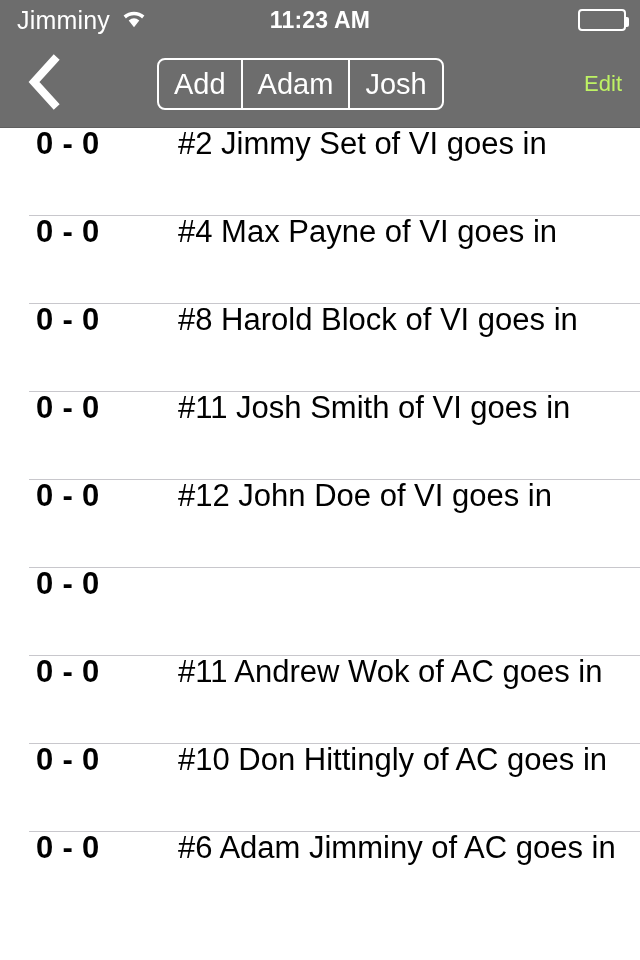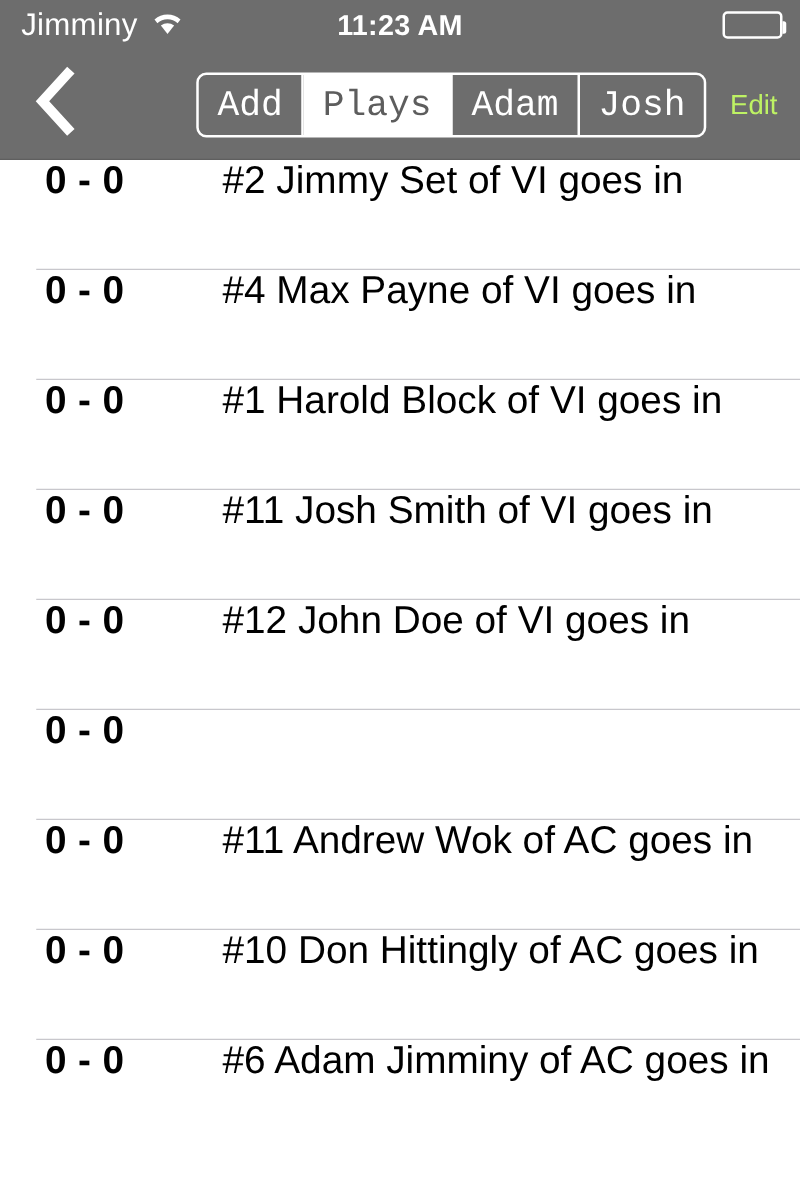--- a/index.html
+++ b/index.html
@@ -134,21 +134,20 @@
     justify-content: center;
     padding: 0 15px;
     font-size: 29px;
     color: #ffffff;
     background: transparent;
     border-right: 2px solid #ffffff;
     cursor: pointer;
     line-height: 1;
     box-sizing: border-box;
     white-space: nowrap;
-    font-family: Liberation Mono, monospace;
   }
   .segment:last-child { border-right: none; }
   .segment.selected {
     background: #ffffff;
     color: #5d5d5d;
   }
 
   
   .section-header {
     height: 68px;
@@ -234,41 +233,40 @@
     <div class="back-button">
       <span>
         <svg width="34" height="56" viewBox="0 0 34 56" aria-hidden="true">
           <polyline points="28,6 8,28 28,50" fill="none" stroke="#ffffff" stroke-width="8" stroke-linecap="square" stroke-linejoin="miter"></polyline>
         </svg>
       </span>
     </div>
 
     <div class="segmented">
       <div class="segment">Add</div>
-      <div class="segment selected">Plays</div>
       <div class="segment">Adam</div>
       <div class="segment">Josh</div>
     </div>
 
     <div class="edit-button">Edit</div>
   </div>
 
 
   <div class="table">
     <div class="row">
       <span class="row-score">0 - 0</span>
       <span class="row-desc">#2 Jimmy Set of VI goes in</span>
     </div>
     <div class="row">
       <span class="row-score">0 - 0</span>
       <span class="row-desc">#4 Max Payne of VI goes in</span>
     </div>
     <div class="row">
       <span class="row-score">0 - 0</span>
-      <span class="row-desc">#1 Harold Block of VI goes in</span>
+      <span class="row-desc">#8 Harold Block of VI goes in</span>
     </div>
     <div class="row">
       <span class="row-score">0 - 0</span>
       <span class="row-desc">#11 Josh Smith of VI goes in</span>
     </div>
     <div class="row">
       <span class="row-score">0 - 0</span>
       <span class="row-desc">#12 John Doe of VI goes in</span>
     </div>
     <div class="row">

